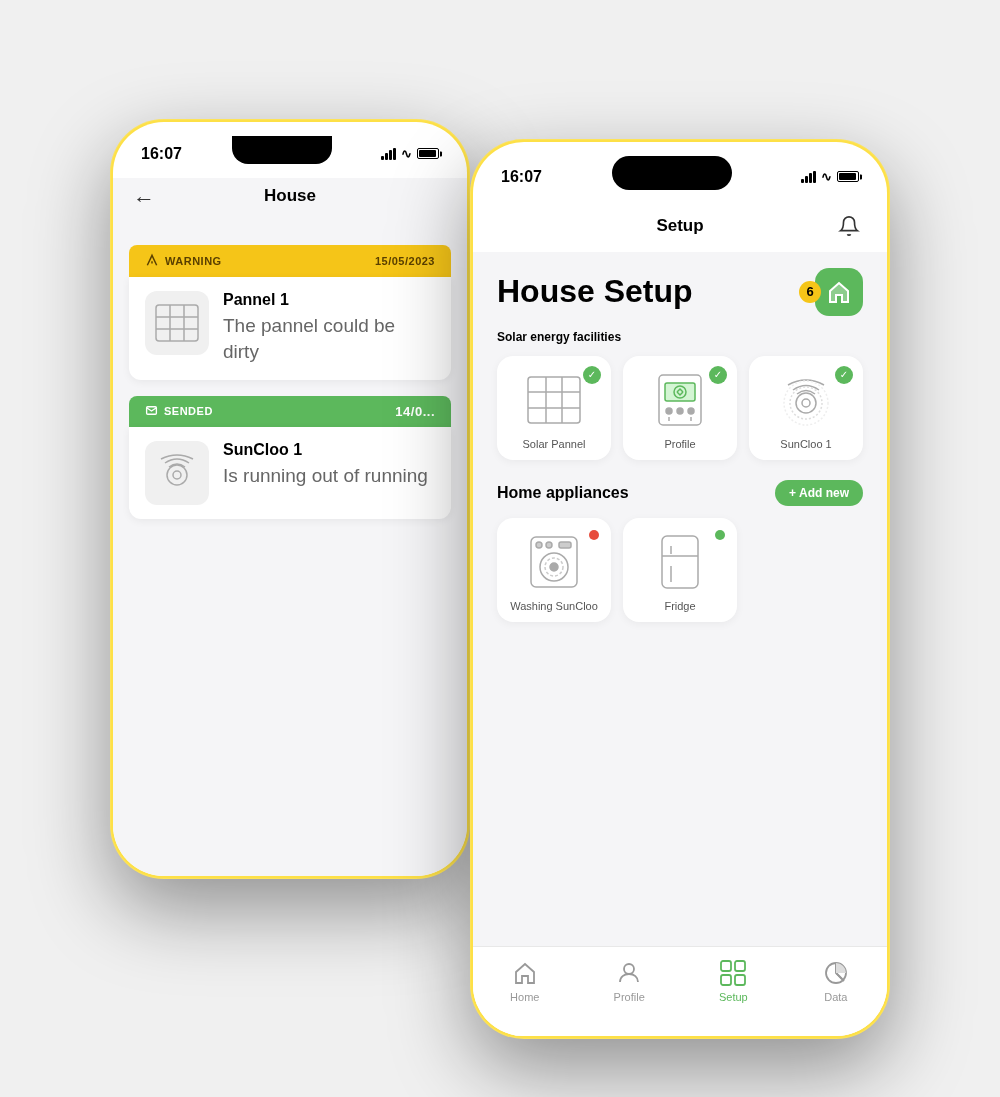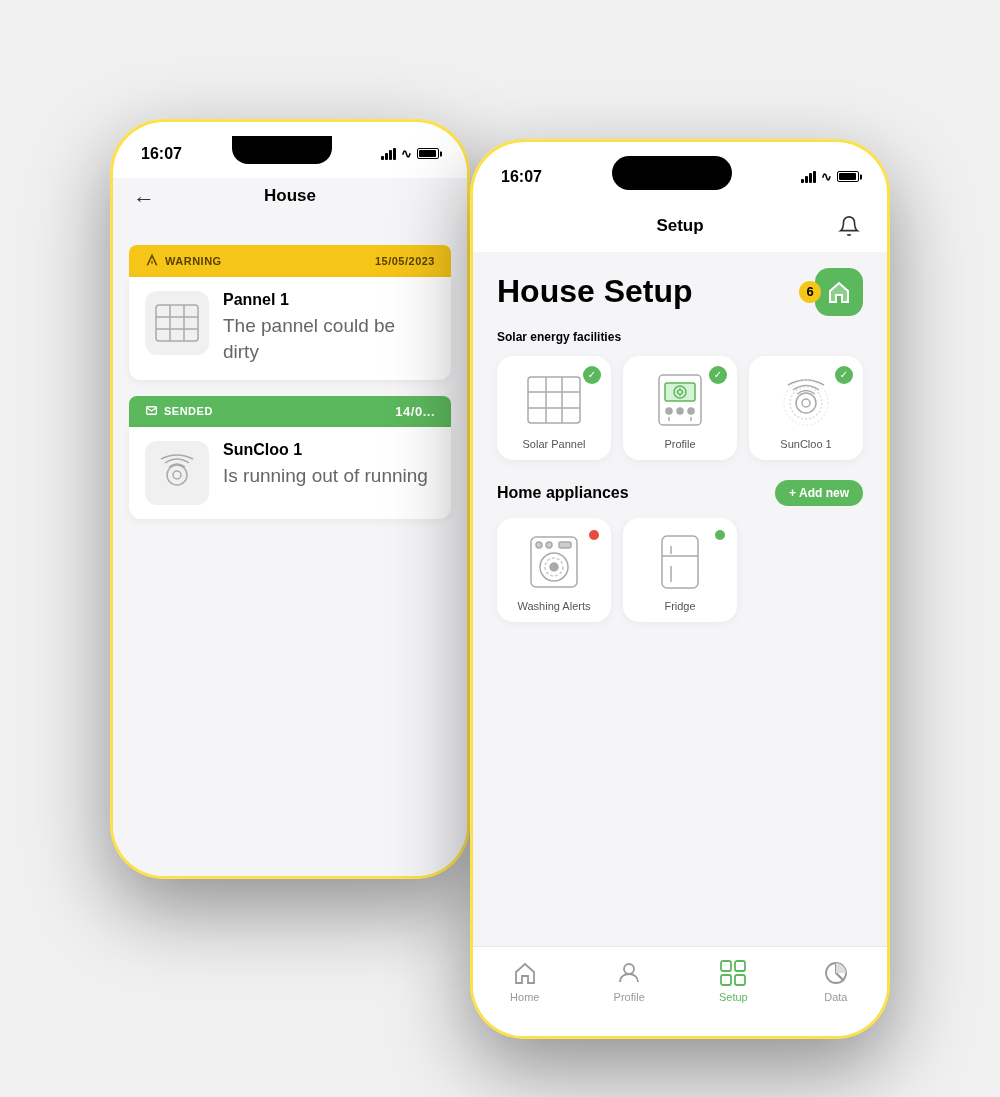--- a/index.html
+++ b/index.html
@@ -663,21 +663,21 @@
                 <svg width="50" height="54" viewBox="0 0 50 54" fill="none" stroke="#aaa" stroke-width="1.5">
                   <rect x="2" y="2" width="46" height="50" rx="5"></rect>
                   <circle cx="25" cy="32" r="14" stroke="#aaa"></circle>
                   <circle cx="25" cy="32" r="9" stroke="#ccc" stroke-dasharray="3 2"></circle>
                   <circle cx="25" cy="32" r="4" fill="#aaa"></circle>
                   <circle cx="10" cy="10" r="3" fill="#ccc"></circle>
                   <circle cx="20" cy="10" r="3" fill="#ccc"></circle>
                   <rect x="30" y="7" width="12" height="6" rx="2" fill="#ccc"></rect>
                 </svg>
               </div>
-              <span class="device-name">Washing Alerts</span>
+              <span class="device-name">Washing SunCloo</span>
             </div>
 
             <div class="device-card">
               <div class="device-status-dot dot-green"></div>
               <div class="device-icon-area">
                 <svg width="42" height="56" viewBox="0 0 42 56" fill="none" stroke="#aaa" stroke-width="1.5">
                   <rect x="3" y="2" width="36" height="52" rx="5"></rect>
                   <line x1="3" y1="22" x2="39" y2="22"></line>
                   <line x1="12" y1="12" x2="12" y2="20"></line>
                   <line x1="12" y1="32" x2="12" y2="48"></line>

